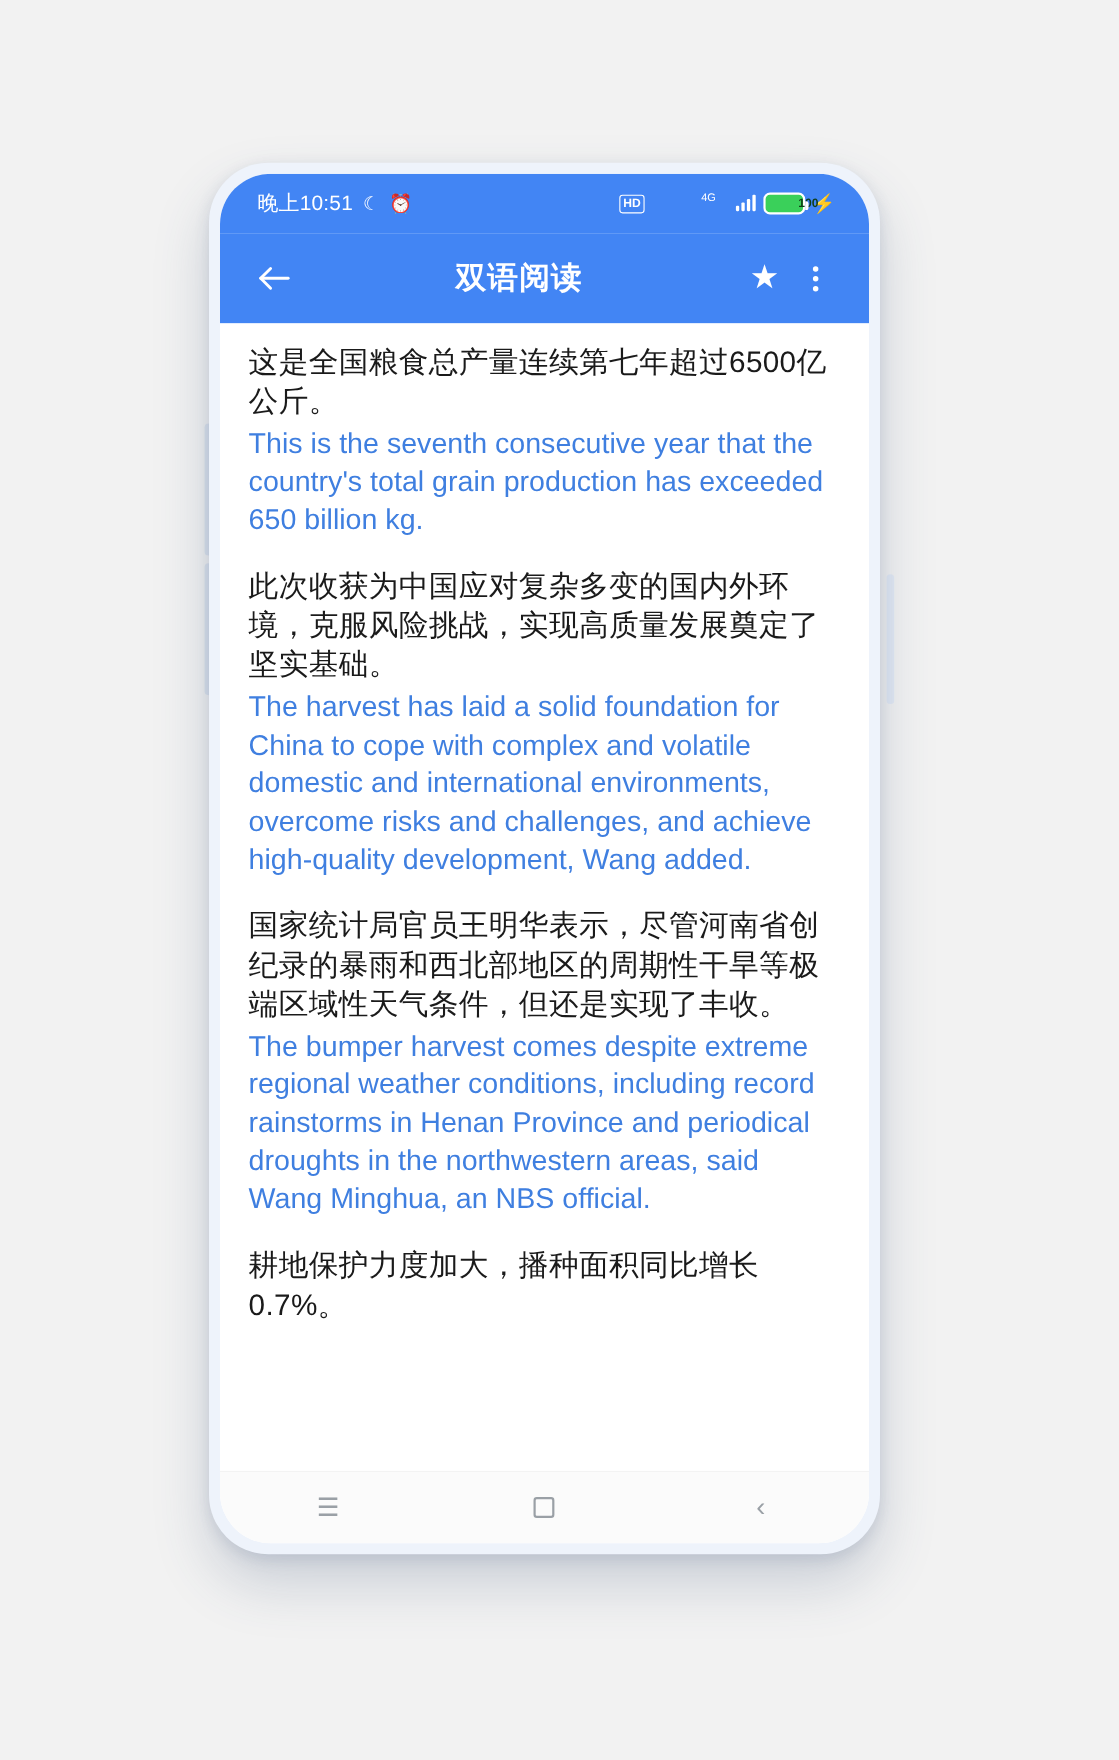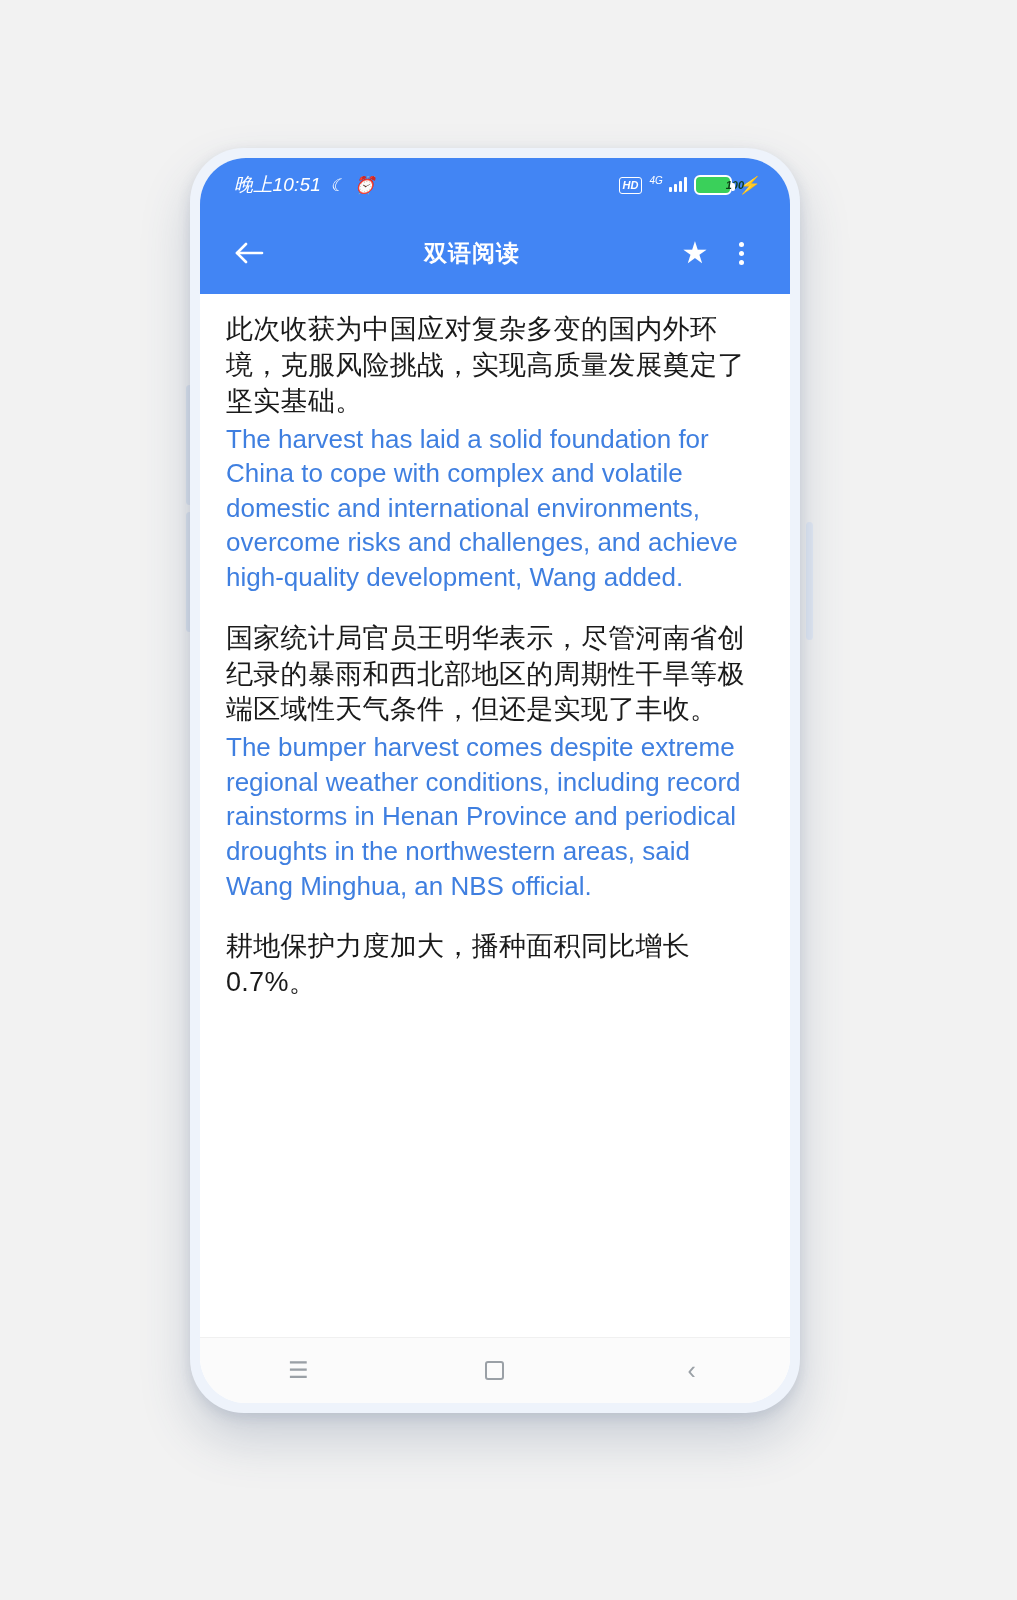--- a/index.html
+++ b/index.html
@@ -40,35 +40,34 @@
   .statusbar {
     height: 54px;
     background: #4285f4;
     color: #ffffff;
     display: flex;
     align-items: center;
     justify-content: space-between;
     padding: 0 30px 0 34px;
     font-size: 18px;
     flex: 0 0 auto;
-    font-style: italic;
   }
   .status-left { display: flex; align-items: center; gap: 9px; }
   .status-time { font-size: 19px; letter-spacing: .2px; }
   .status-right { display: flex; align-items: center; gap: 7px; }
   .hd-badge {
     border: 1.6px solid #fff;
     border-radius: 3px;
     font-size: 11px;
     line-height: 1;
     padding: 2px 3px;
     font-weight: bold;
     margin-left: 20px;
   }
-  .net-wrap { display: flex; align-items: flex-start; gap: 6px; }
+  .net-wrap { display: flex; align-items: flex-start; gap: 18px; margin-left: 44px; }
   .net-label { font-size: 10px; line-height: 1; margin-bottom: 8px; }
   .bars { display: flex; align-items: flex-end; gap: 2px; height: 16px; }
   .bars i { width: 3px; background: #fff; display: block; border-radius: 1px; }
   .bars i:nth-child(1) { height: 5px; }
   .bars i:nth-child(2) { height: 8px; }
   .bars i:nth-child(3) { height: 11px; }
   .bars i:nth-child(4) { height: 15px; }
   .battery {
     width: 38px; height: 20px;
     border: 2px solid #ffffff;
@@ -94,21 +93,21 @@
     background: #4285f4;
     display: flex;
     align-items: center;
     padding: 0 26px;
     color: #ffffff;
     flex: 0 0 auto;
   }
   .appbar-title {
     flex: 1 1 auto;
     text-align: center;
-    font-size: 23px;
+    font-size: 28px;
     font-weight: bold;
     letter-spacing: 1px;
   }
   .icon-btn {
     width: 46px; height: 46px;
     display: flex; align-items: center; justify-content: center;
     color: #fff;
   }
   .back-arrow svg { display: block; }
   .star { font-size: 30px; line-height: 1; }
@@ -212,20 +211,24 @@
               <i></i>
               <i></i>
               <i></i>
             </span>
         </div>
       </div>
 
       <div class="content">
 
 
+        <div class="para">
+          <div class="zh">这是全国粮食总产量连续第七年超过6500亿公斤。</div>
+          <div class="en">This is the seventh consecutive year that the country's total grain production has exceeded 650 billion kg.</div>
+        </div>
 
         <div class="para">
           <div class="zh">此次收获为中国应对复杂多变的国内外环境，克服风险挑战，实现高质量发展奠定了坚实基础。</div>
           <div class="en">The harvest has laid a solid foundation for China to cope with complex and volatile domestic and international environments, overcome risks and challenges, and achieve high-quality development, Wang added.</div>
         </div>
 
         <div class="para">
           <div class="zh">国家统计局官员王明华表示，尽管河南省创纪录的暴雨和西北部地区的周期性干旱等极端区域性天气条件，但还是实现了丰收。</div>
           <div class="en">The bumper harvest comes despite extreme regional weather conditions, including record rainstorms in Henan Province and periodical droughts in the northwestern areas, said Wang Minghua, an NBS official.</div>
         </div>

